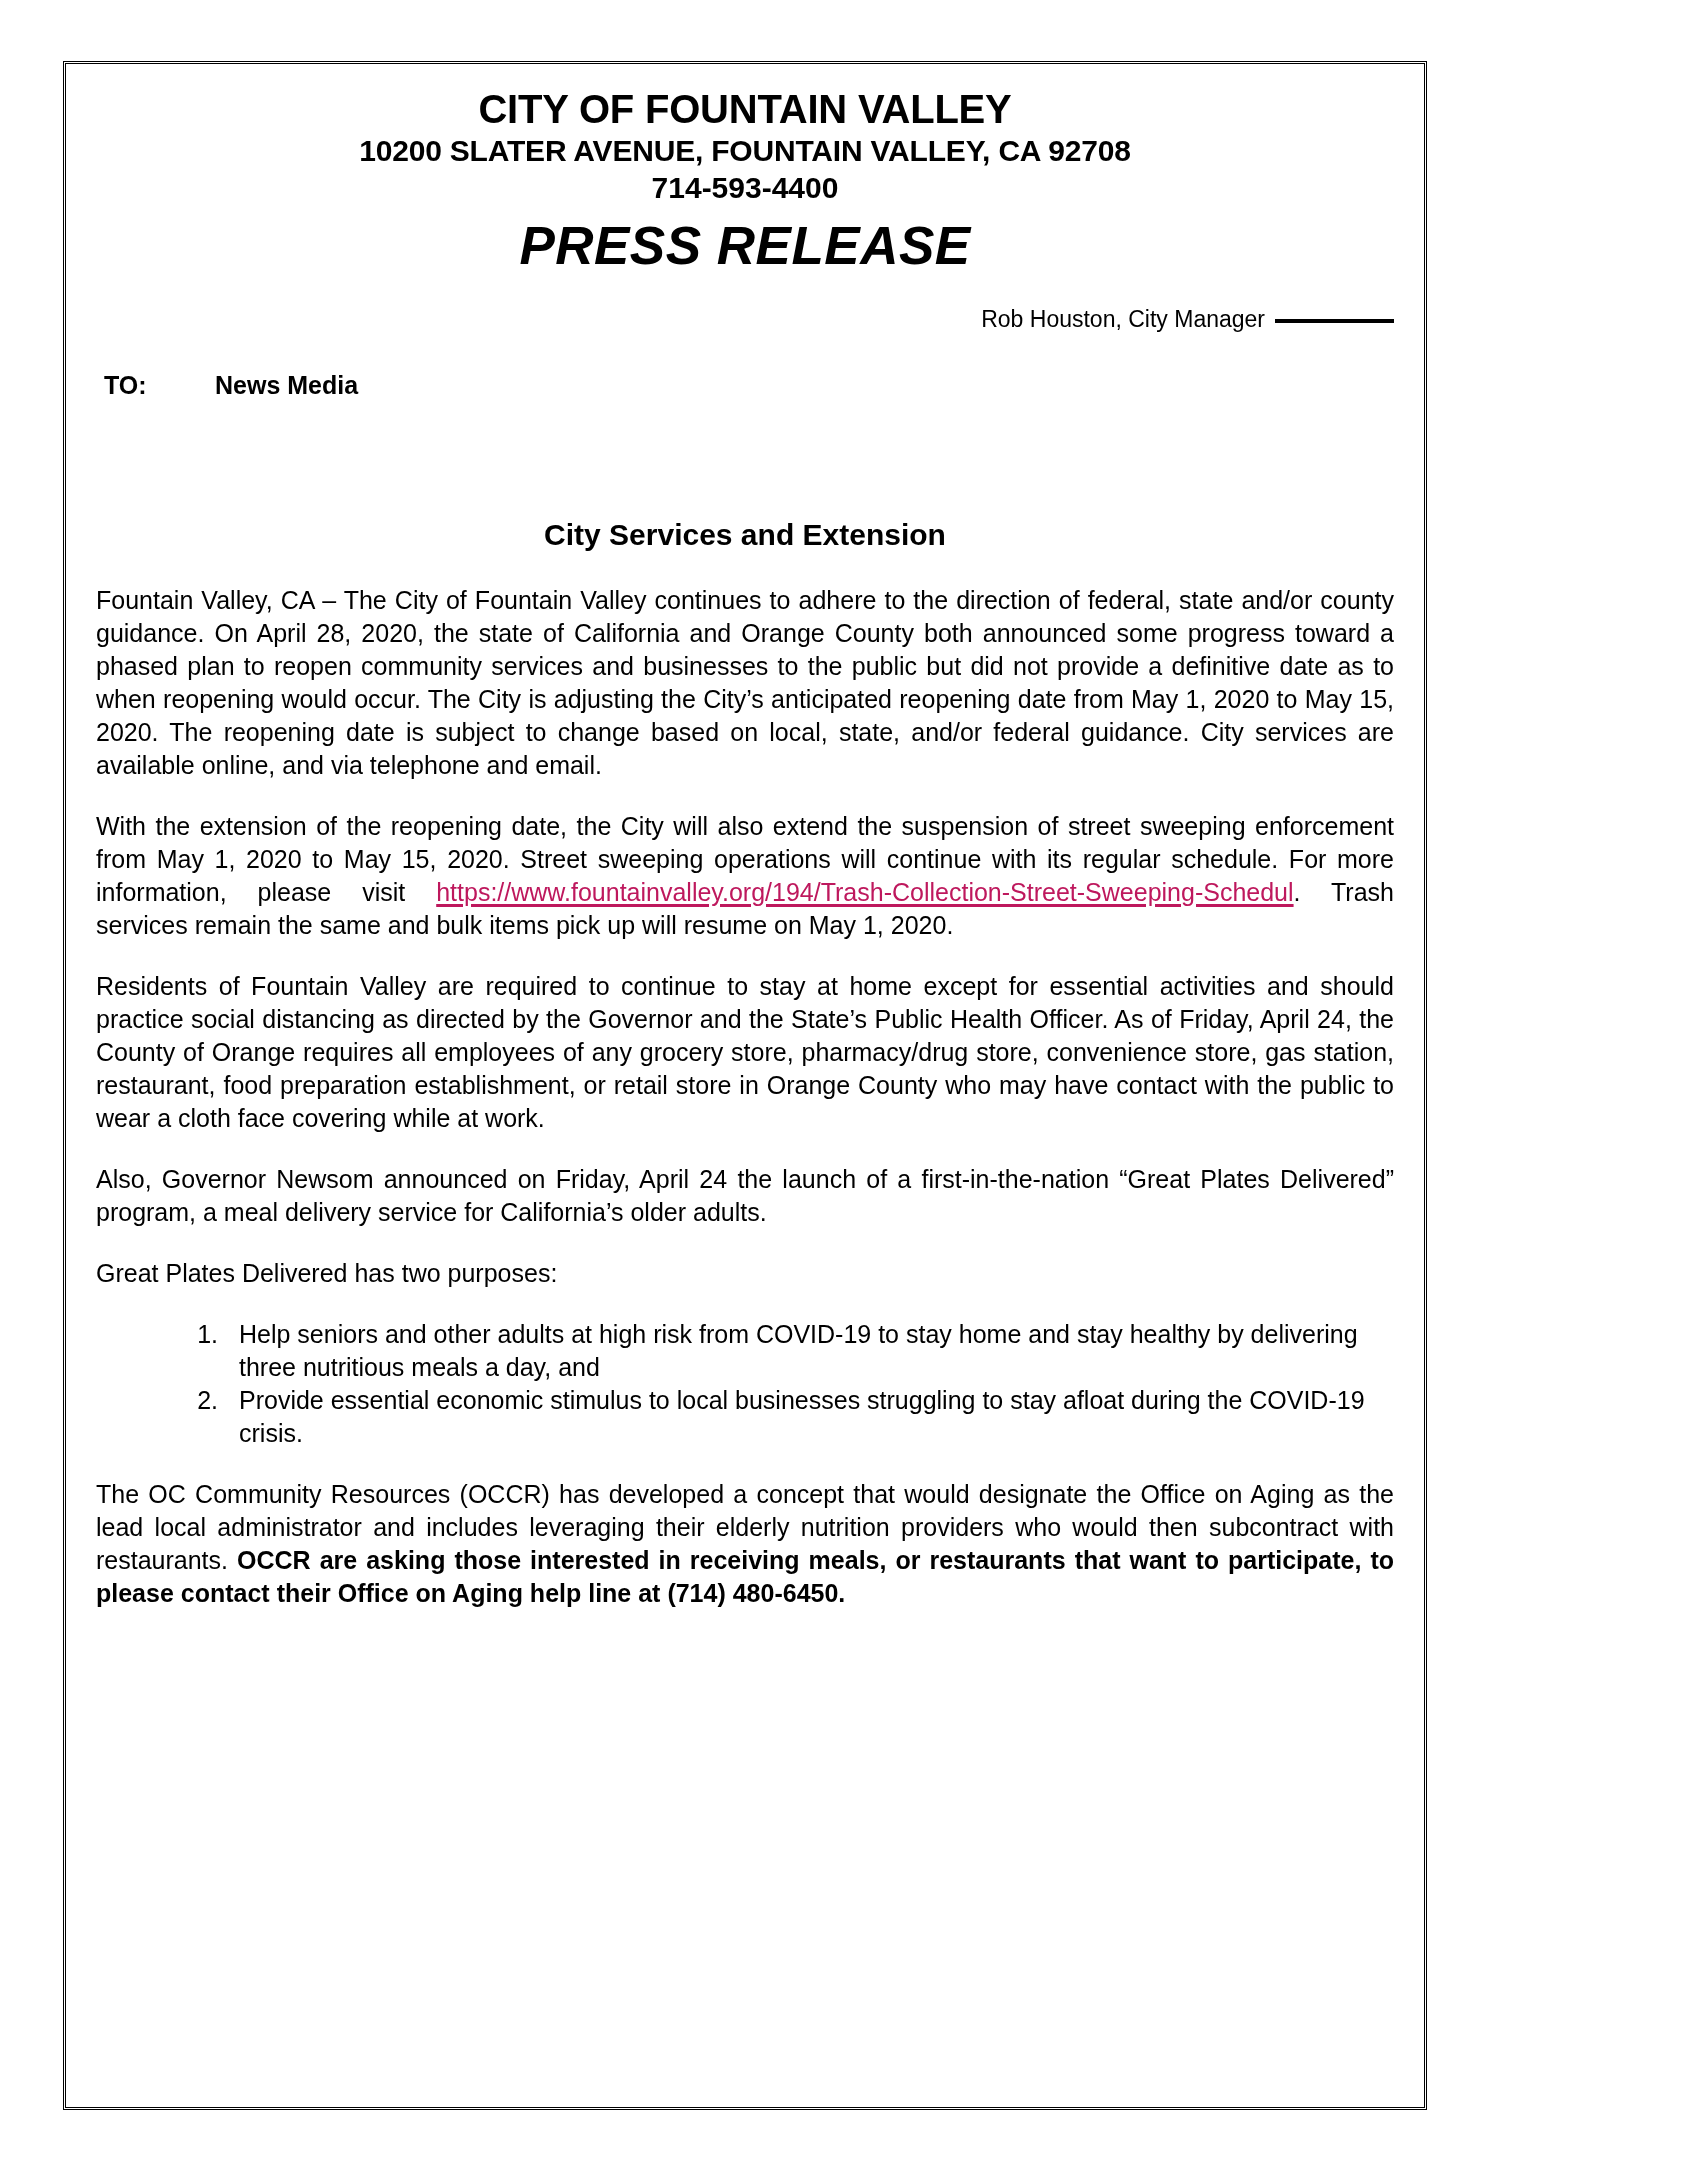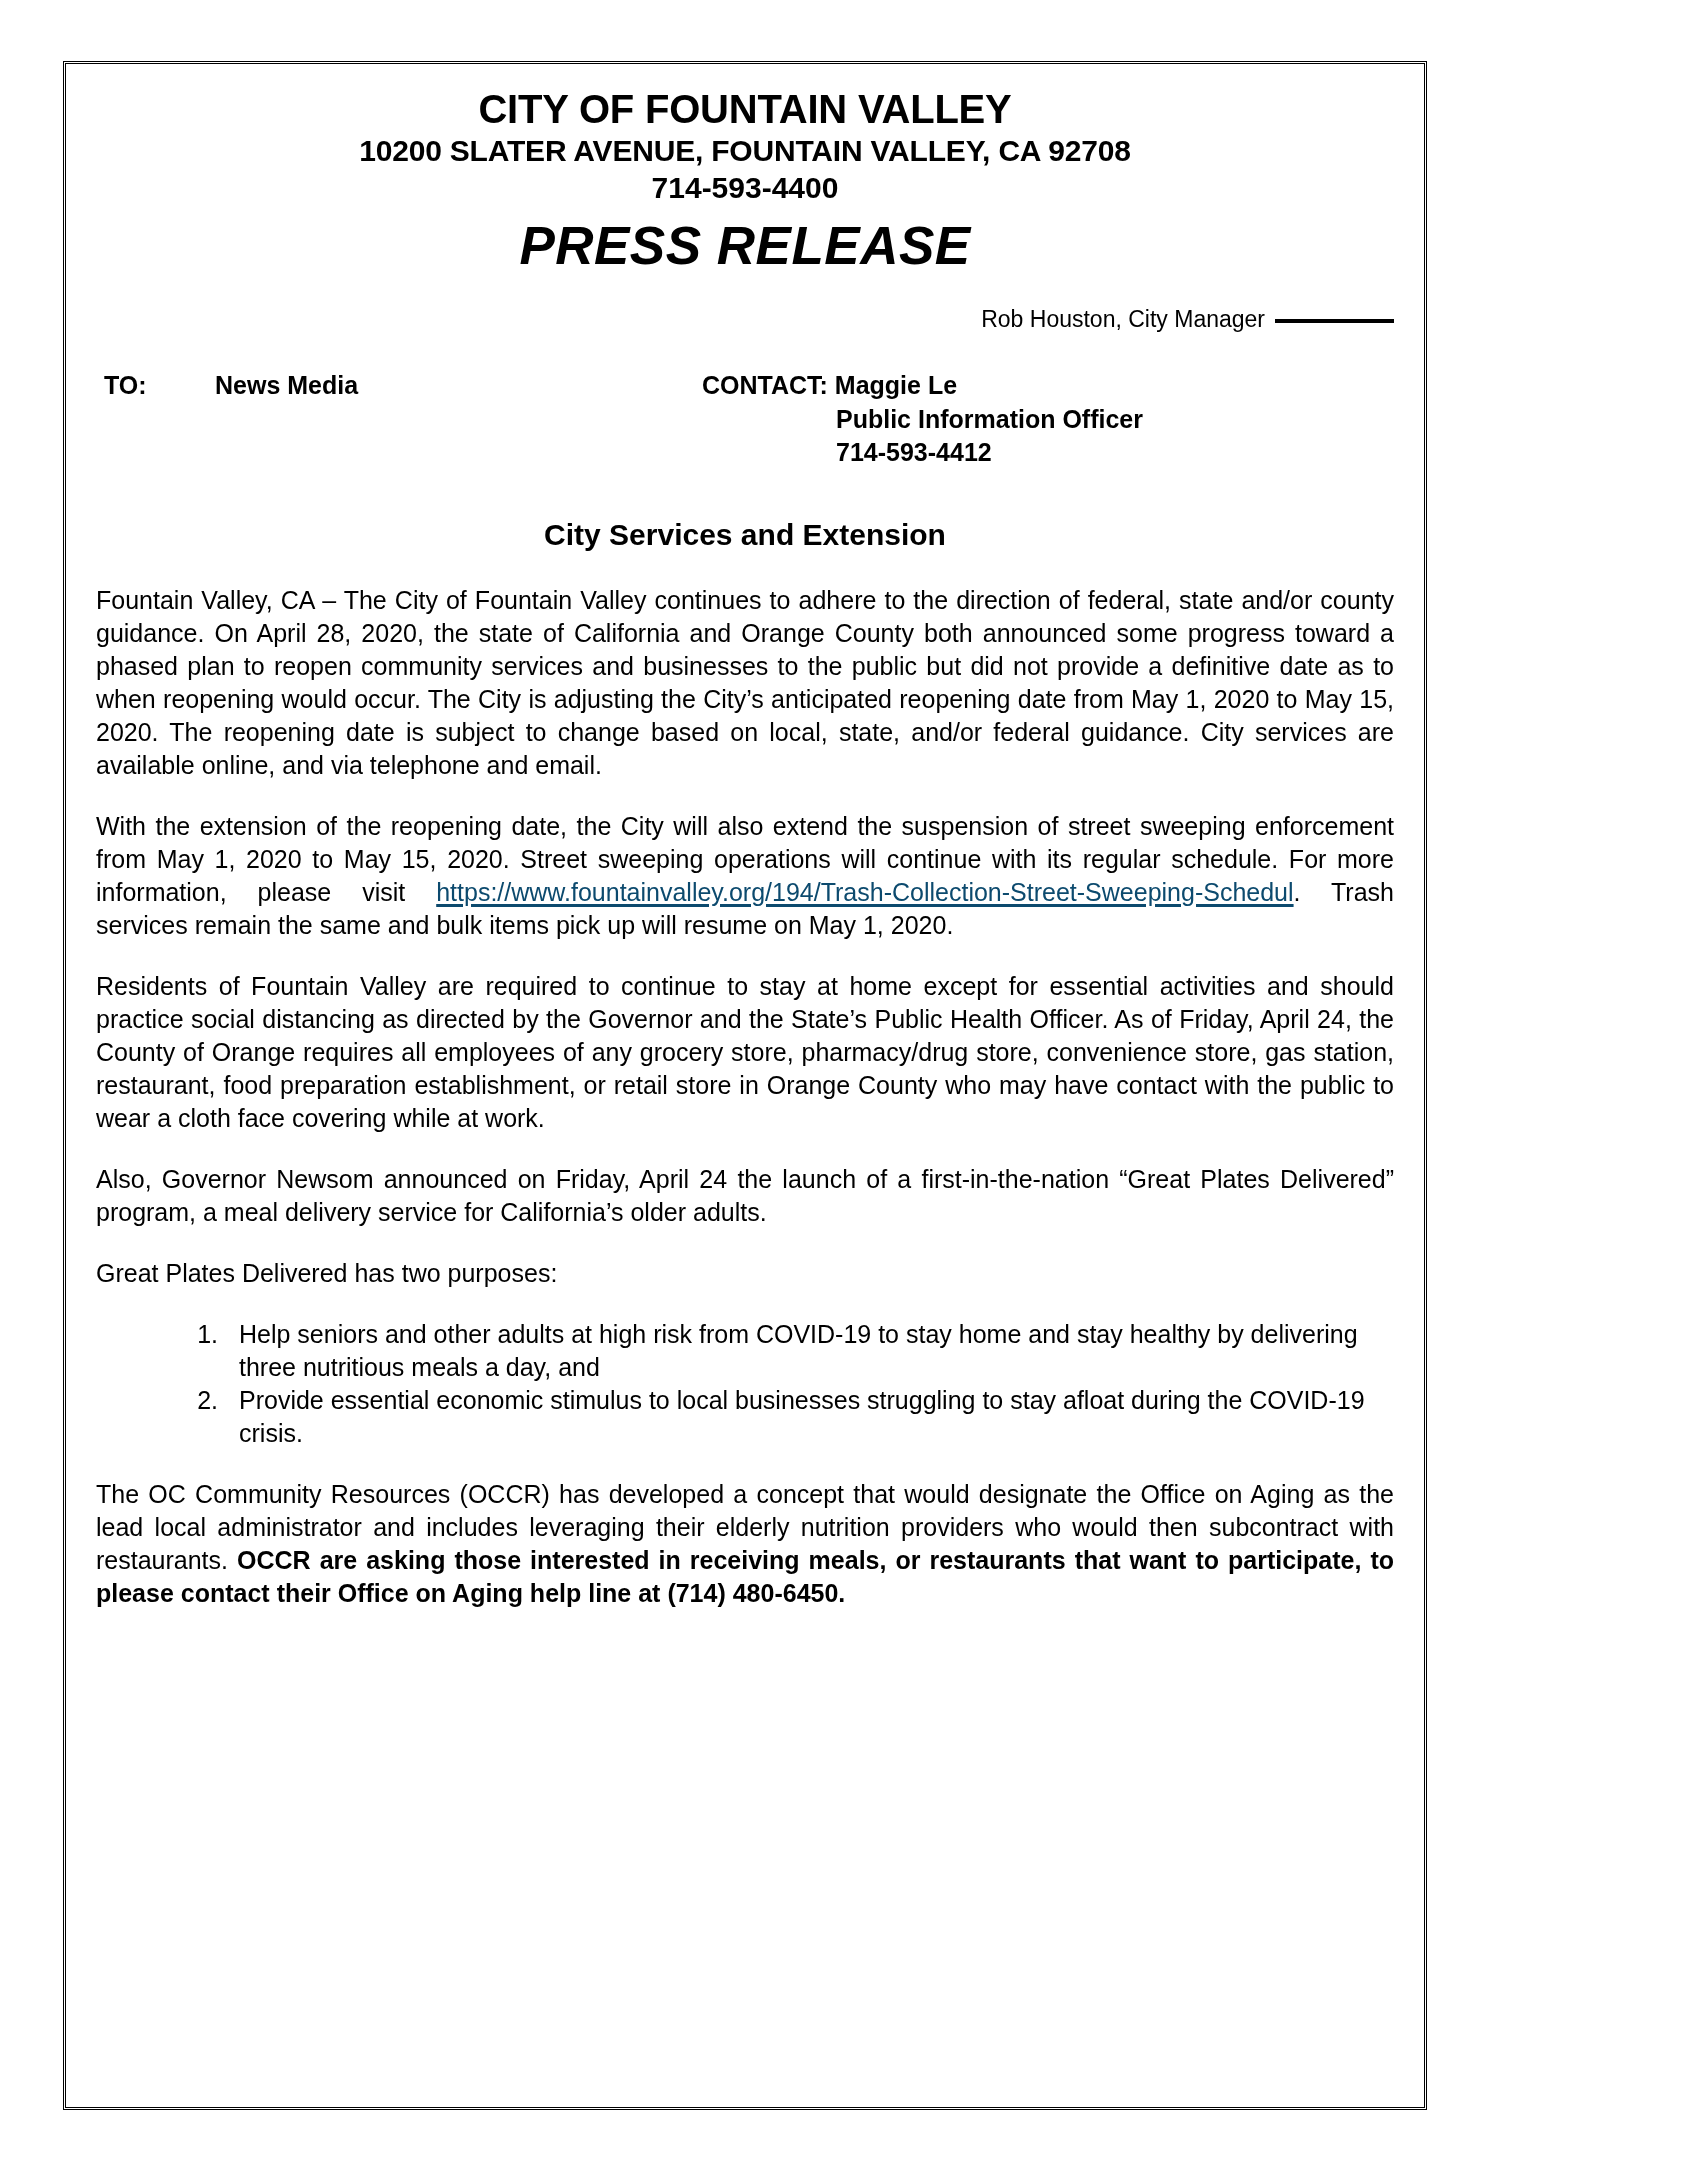--- a/index.html
+++ b/index.html
@@ -124,21 +124,21 @@
   
   .body-copy p {
     font-size: 25px;
     line-height: 1.32;
     text-align: justify;
     margin: 0 0 28px 0;
   }
   .body-copy p.last { margin-bottom: 0; }
 
   a.doc-link {
-    color: #0c4a6e;
+    color: #be185d;
     text-decoration: underline;
     text-decoration-thickness: 3px;
     text-underline-offset: 3px;
   }
 
   ol.purpose-list {
     margin: 0 0 28px 0;
     padding-left: 129px;
     font-size: 25px;
     line-height: 1.32;
@@ -167,25 +167,20 @@
       </div>
     </div>
 
     <div class="meta-block">
       <div class="meta-left">
         <div class="meta-row">
           <span class="meta-label">TO:</span>
           <span class="meta-value">News Media</span>
         </div>
       </div>
-      <div class="meta-right">
-        <div>CONTACT: Maggie Le</div>
-        <div class="contact-indent">Public Information Officer</div>
-        <div class="contact-indent">714-593-4412</div>
-      </div>
     </div>
 
     <div class="headline">City Services and Extension</div>
 
     <div class="body-copy">
 
       <p>Fountain Valley, CA – The City of Fountain Valley continues to adhere to the direction of federal, state and/or county guidance. On April 28, 2020, the state of California and Orange County both announced some progress toward a phased plan to reopen community services and businesses to the public but did not provide a definitive date as to when reopening would occur. The City is adjusting the City’s anticipated reopening date from May 1, 2020 to May 15, 2020. The reopening date is subject to change based on local, state, and/or federal guidance. City services are available online, and via telephone and email.</p>
 
       <p><span>With the extension of the reopening date, the City will also extend the suspension of street sweeping enforcement from May 1, 2020 to May 15, 2020. Street sweeping operations will continue with its regular schedule. For more information, please visit </span><a class="doc-link" href="#">https://www.fountainvalley.org/194/Trash-Collection-Street-Sweeping-Schedul</a><span>.    Trash services remain the same and bulk items pick up will resume on May 1, 2020.</span></p>
 

